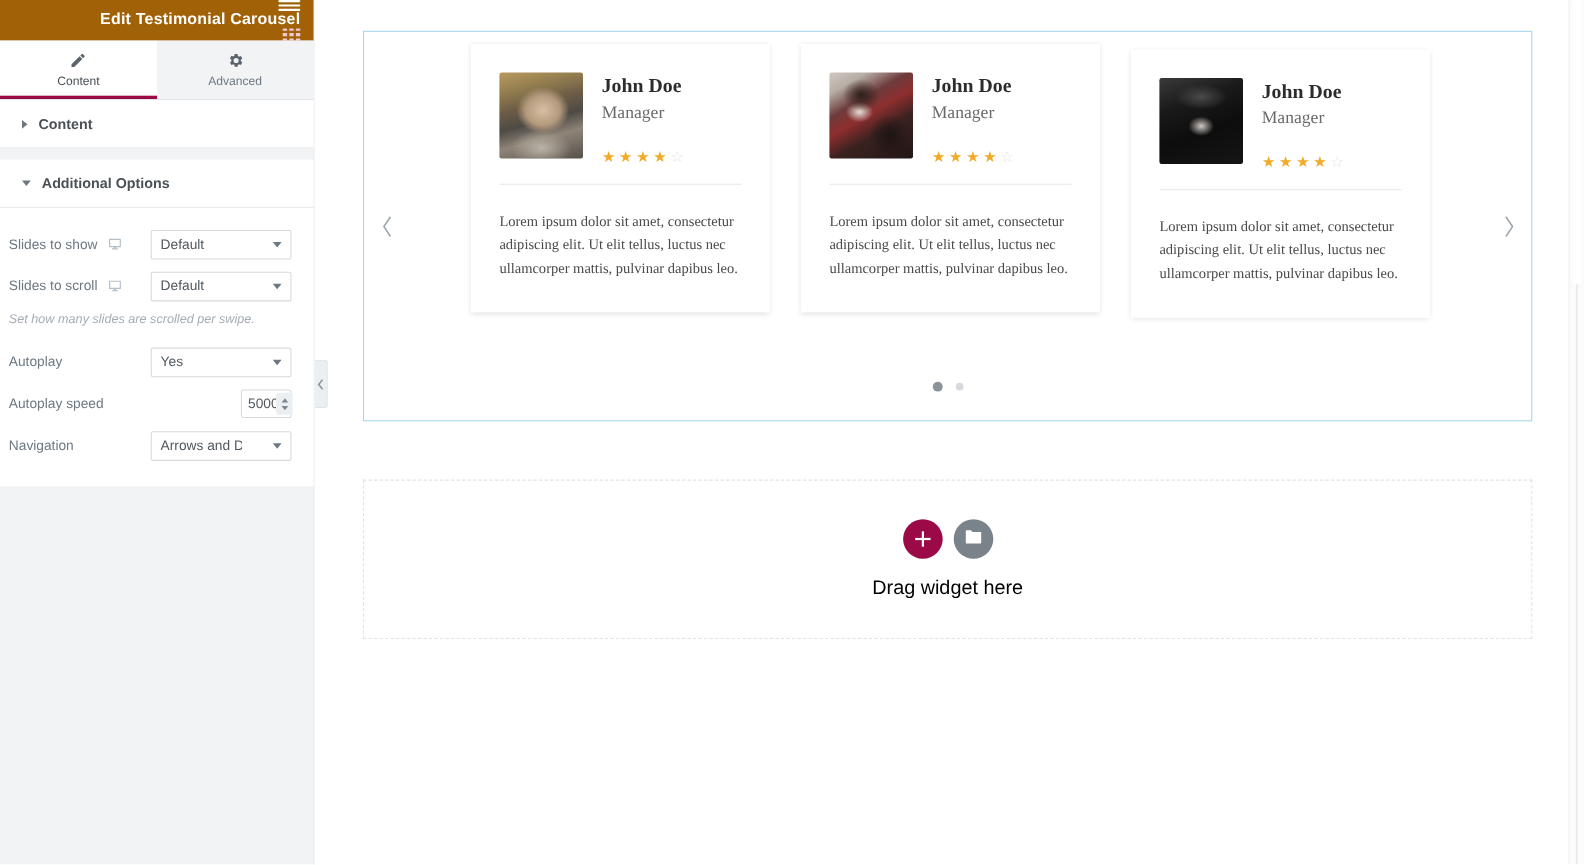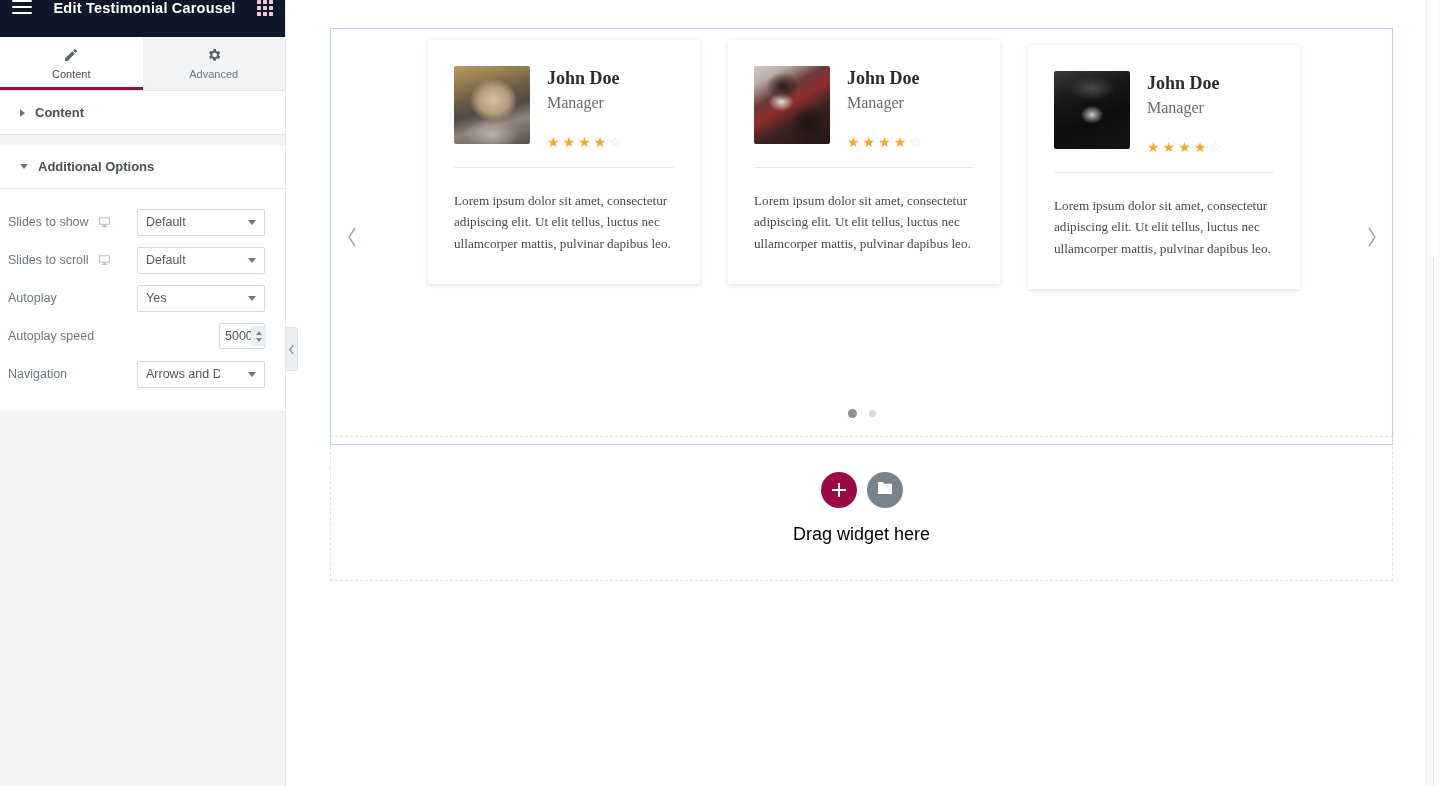--- a/index.html
+++ b/index.html
@@ -13,24 +13,25 @@
 
   
   .panel {
     width: 286px; height: 786px;
     background: #f1f3f5;
     border-right: 1px solid #e6e9ec;
     position: relative;
     flex: 0 0 286px;
   }
   .panel-header {
-    height: 37px; background: #0f172a;
-    display: flex; align-items: flex-start;
+    height: 37px; background: #a16207;
+    display: flex; align-items: flex-end;
     padding: 0 12px;
     color: #fff;
+    flex-direction: column;
   }
   .hamburger { width: 20px; height: 14px; display: flex; flex-direction: column;
     justify-content: space-between; cursor: pointer; }
   .hamburger i { display: block; height: 2px; background: #fff; border-radius: 1px; }
   .panel-title {
     flex: 1; text-align: center;
     font-size: 14.5px; font-weight: 600; letter-spacing: .2px;
     color: #ffffff;
   }
   .grid-icon { width: 16px; height: 16px; display: grid;
@@ -110,21 +111,21 @@
     cursor: pointer; z-index: 20;
   }
   .collapse-handle svg { width: 7px; height: 11px; stroke: #8a939b; fill: none; stroke-width: 1.6; }
 
   
   .canvas { flex: 1; position: relative; background: #ffffff; height: 786px;
     overflow: hidden; }
 
   .carousel-widget {
     position: absolute; left: 44px; top: 28px;
-    width: 1063px; height: 417px;
+    width: 1063px; height: 355px;
     border: 1px solid #a9d8ea; background: #fff;
     display: flex; align-items: center;
   }
   .nav-arrow { width: 42px; display: flex; align-items: center;
     justify-content: center; cursor: pointer; height: 100%; }
   .nav-arrow svg { width: 13px; height: 22px; stroke: #9ba4ab; fill: none; stroke-width: 1.4; }
 
   .slides { flex: 1; display: flex; align-items: flex-start;
     justify-content: center; gap: 27px; padding: 0 2px; height: 100%;
     position: relative; }
@@ -283,20 +284,21 @@
                 <path d="M21 2H3a1 1 0 0 0-1 1v12a1 1 0 0 0 1 1h7v2H7v2h10v-2h-3v-2h7a1 1 0 0 0 1-1V3a1 1 0 0 0-1-1zm-1 12H4V4h16v10z"></path>
               </svg>
           </span>
         </div>
         <div class="select">
           <span class="val">Default</span>
           <span class="caret"></span>
         </div>
       </div>
 
+      <div class="hint">Set how many slides are scrolled per swipe.</div>
 
       <div class="row">
         <div class="row-label">Autoplay</div>
         <div class="select">
           <span class="val">Yes</span>
           <span class="caret"></span>
         </div>
       </div>
 
       <div class="row">

